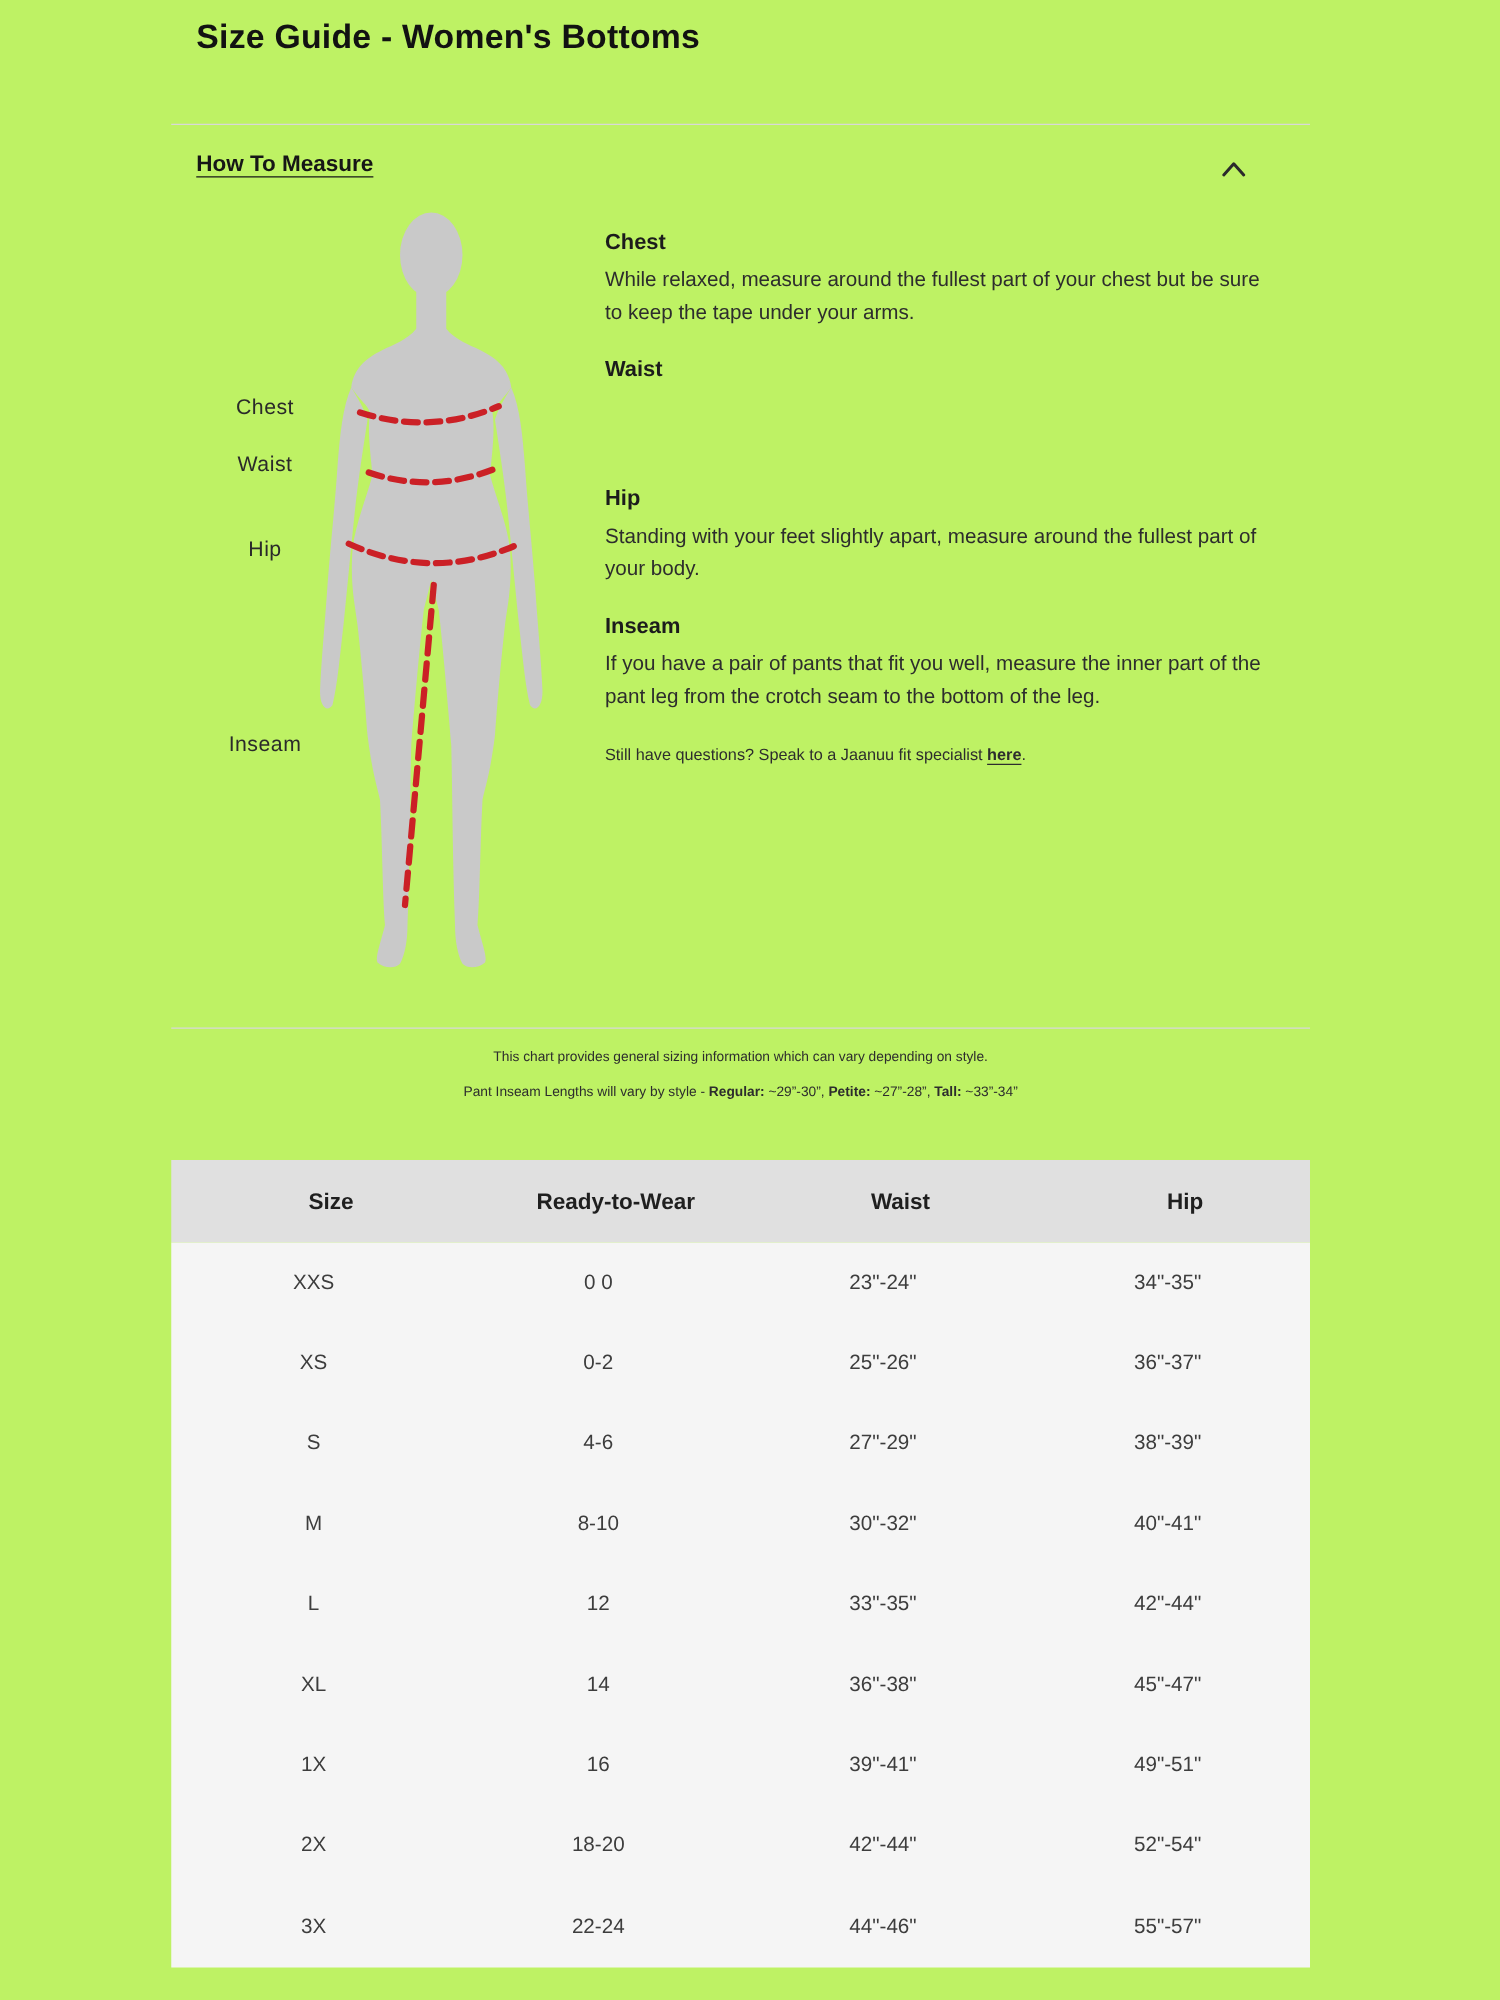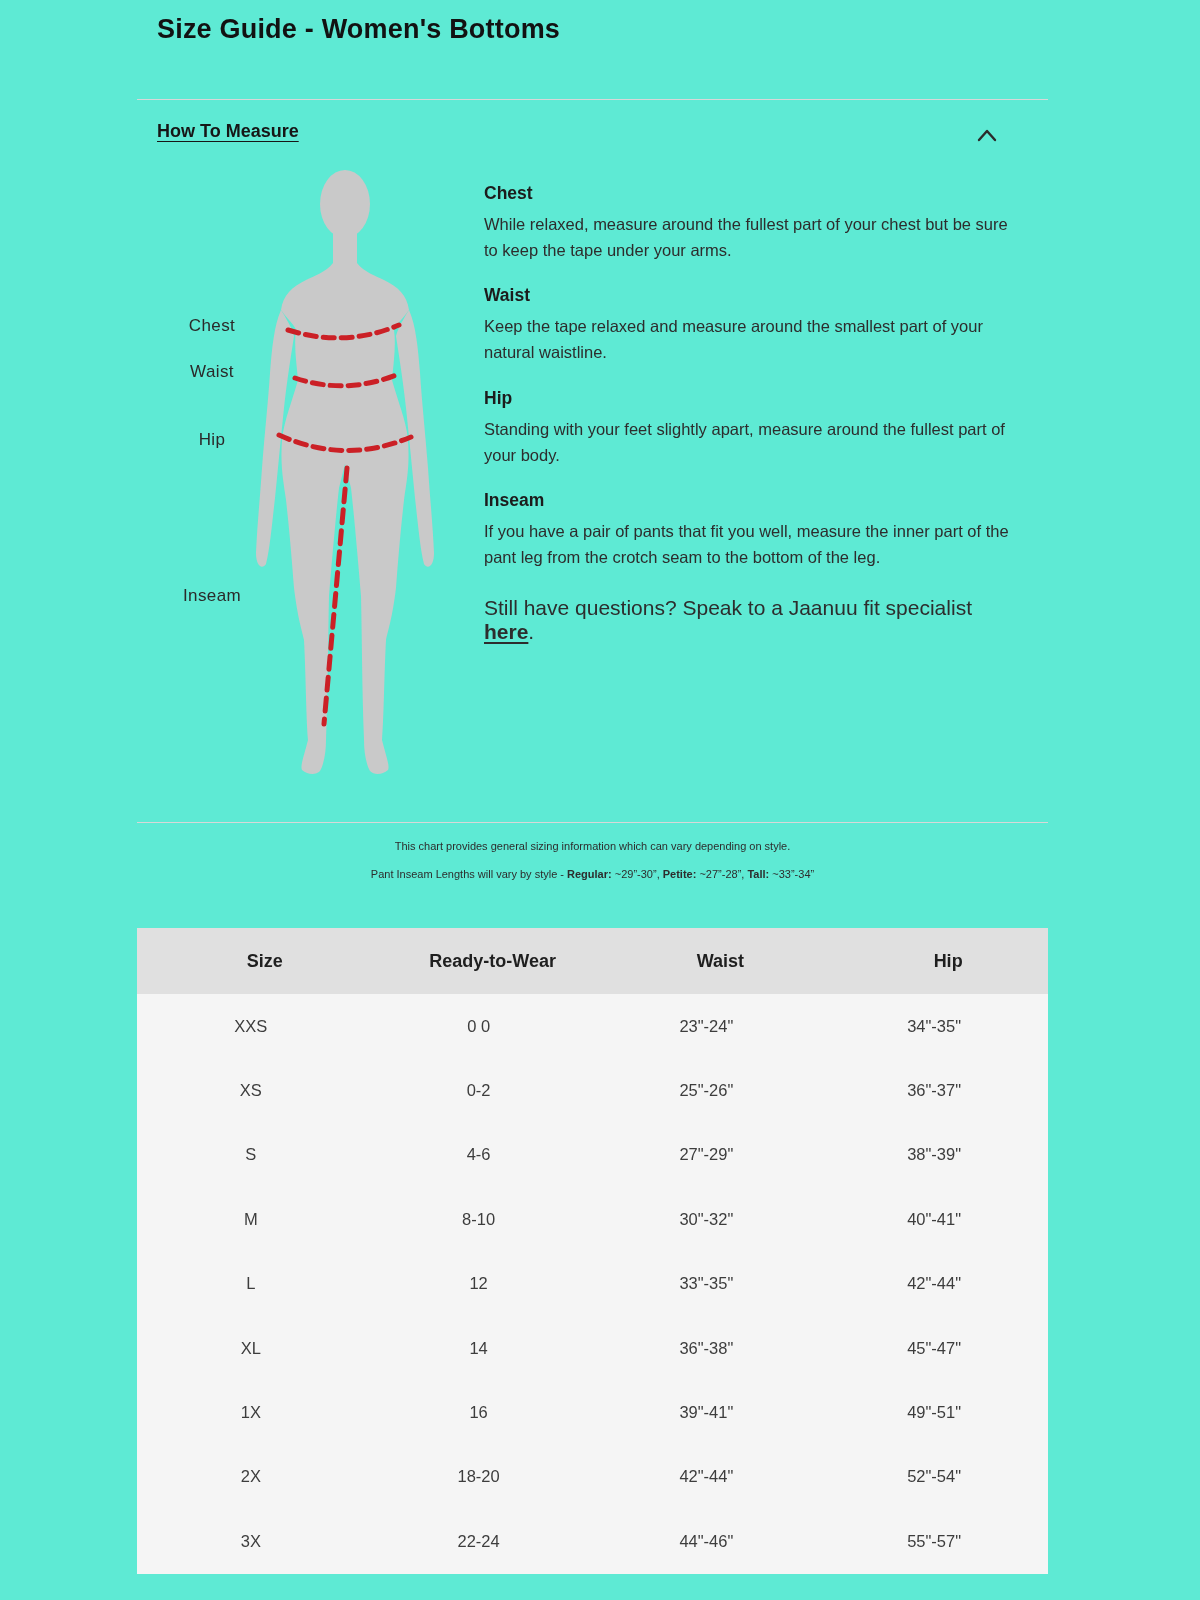--- a/index.html
+++ b/index.html
@@ -1,18 +1,18 @@
 <!DOCTYPE html>
 <html><head>
 <meta charset="utf-8">
 <style>
   * { margin:0; padding:0; box-sizing:border-box; }
   html,body { background:#ffffff; }
   body { font-family:"Liberation Sans", sans-serif; color:#222; }
-  .page { position:relative; width:1200px; height:1600px; background:#5eead4; overflow:hidden; }
+  .page { position:relative; width:1200px; height:1600px; background:#bef264; overflow:hidden; }
 
   .page-title { position:absolute; left:157px; top:14px; font-size:27px; font-weight:bold; color:#121212; letter-spacing:0.2px; }
 
   .divider { position:absolute; left:137px; width:911px; height:1px; background:#d8d8d8; }
   .divider-1 { top:99px; }
   .divider-2 { top:822px; }
 
   .htm-heading { position:absolute; left:157px; top:121px; font-size:18px; font-weight:bold; color:#161616; text-decoration:underline; text-underline-offset:4px; cursor:pointer;text-align:right; }
   .collapse-btn { position:absolute; left:972px; top:122px; width:30px; height:30px; cursor:pointer; background:none; border:none; }
 
@@ -23,21 +23,21 @@
   .fig-label-waist  { top:362px; }
   .fig-label-hip    { top:430px; }
   .fig-label-inseam { top:586px; }
 
   .measure-col { position:absolute; left:484px; top:0; width:540px; }
   .measure-section { position:absolute; left:0; width:540px; }
   .ms-0 { top:183px; } .ms-1 { top:285px; } .ms-2 { top:388px; } .ms-3 { top:490px; }
   .measure-section h3 { font-size:17.5px; font-weight:bold; color:#1c1c1c; margin-bottom:7px; }
   .measure-section p { font-size:16.5px; line-height:26px; color:#2d2d2d; }
 
-  .questions-line { position:absolute; left:0; top:596px; font-size:21px; color:#2d2d2d; }
+  .questions-line { position:absolute; left:0; top:596px; font-size:13px; color:#2d2d2d; }
   .questions-line a { color:#2d2d2d; font-weight:bold; text-decoration:underline; text-underline-offset:3px; cursor:pointer; }
 
   .chart-note { position:absolute; left:137px; width:911px; text-align:center; font-size:11px; color:#2d2d2d; }
   .note-1 { top:840px; }
   .note-2 { top:868px; }
   .chart-note .b { font-weight:bold; }
 
   .size-table { position:absolute; left:137px; top:928px; width:911px; }
   .st-header { display:flex; height:66px; background:#e0e0e0; align-items:center; }
   .st-header .cell { width:25%; text-align:center; font-size:18px; font-weight:bold; color:#1f1f1f;padding-left:28px; }
@@ -134,21 +134,20 @@
   <div class="fig-label fig-label-hip">Hip</div>
   <div class="fig-label fig-label-inseam">Inseam</div>
 
   <div class="measure-col">
     <div class="measure-section ms-0">
       <h3>Chest</h3>
       <p>While relaxed, measure around the fullest part of your chest but be sure to keep the tape under your arms.</p>
     </div>
     <div class="measure-section ms-1">
       <h3>Waist</h3>
-      <p>Keep the tape relaxed and measure around the smallest part of your natural waistline.</p>
     </div>
     <div class="measure-section ms-2">
       <h3>Hip</h3>
       <p>Standing with your feet slightly apart, measure around the fullest part of your body.</p>
     </div>
     <div class="measure-section ms-3">
       <h3>Inseam</h3>
       <p>If you have a pair of pants that fit you well, measure the inner part of the pant leg from the crotch seam to the bottom of the leg.</p>
     </div>
     <div class="questions-line">

